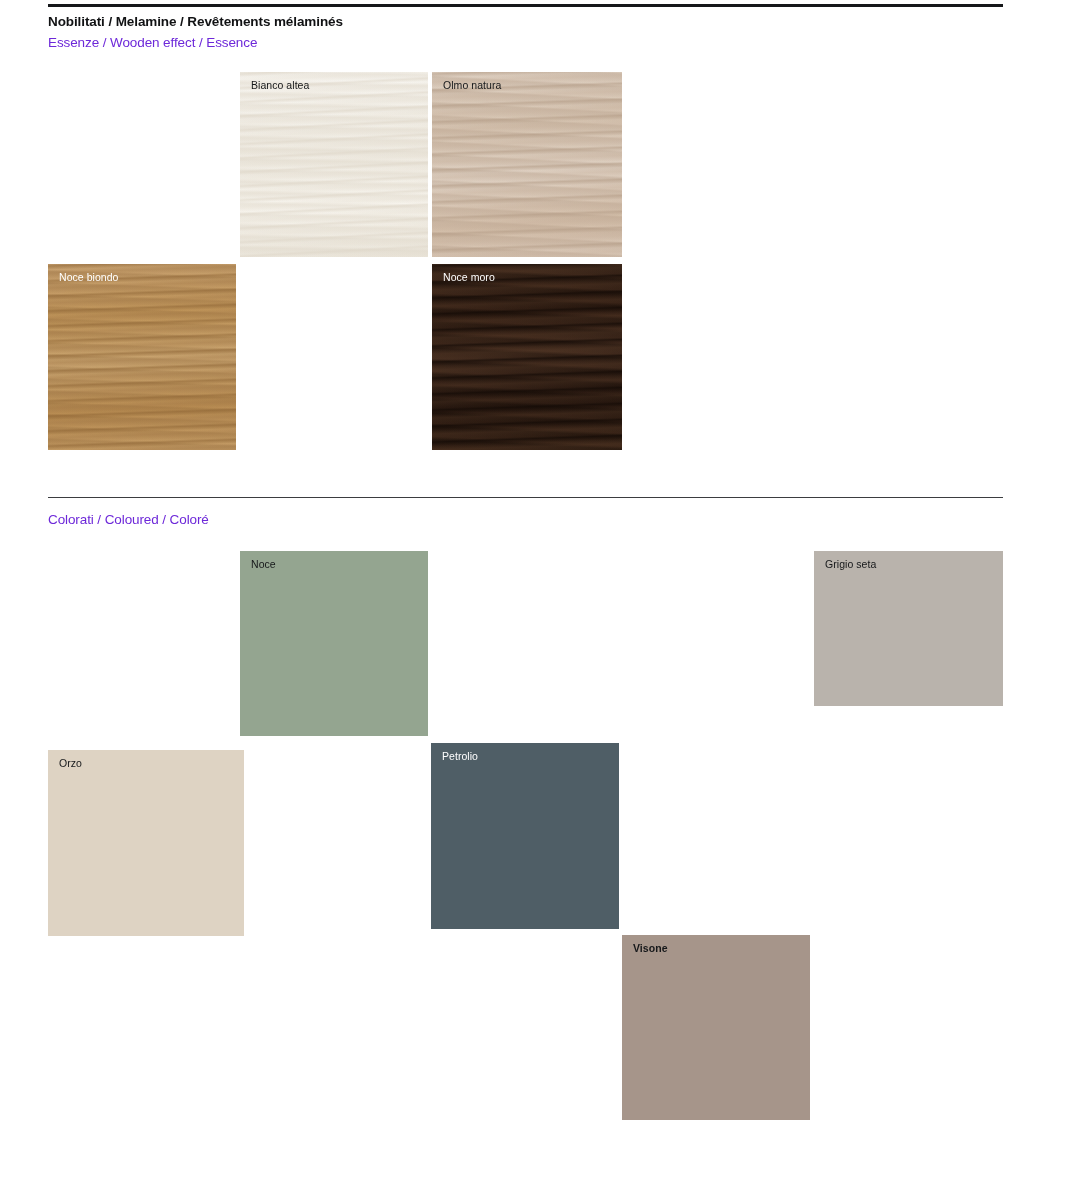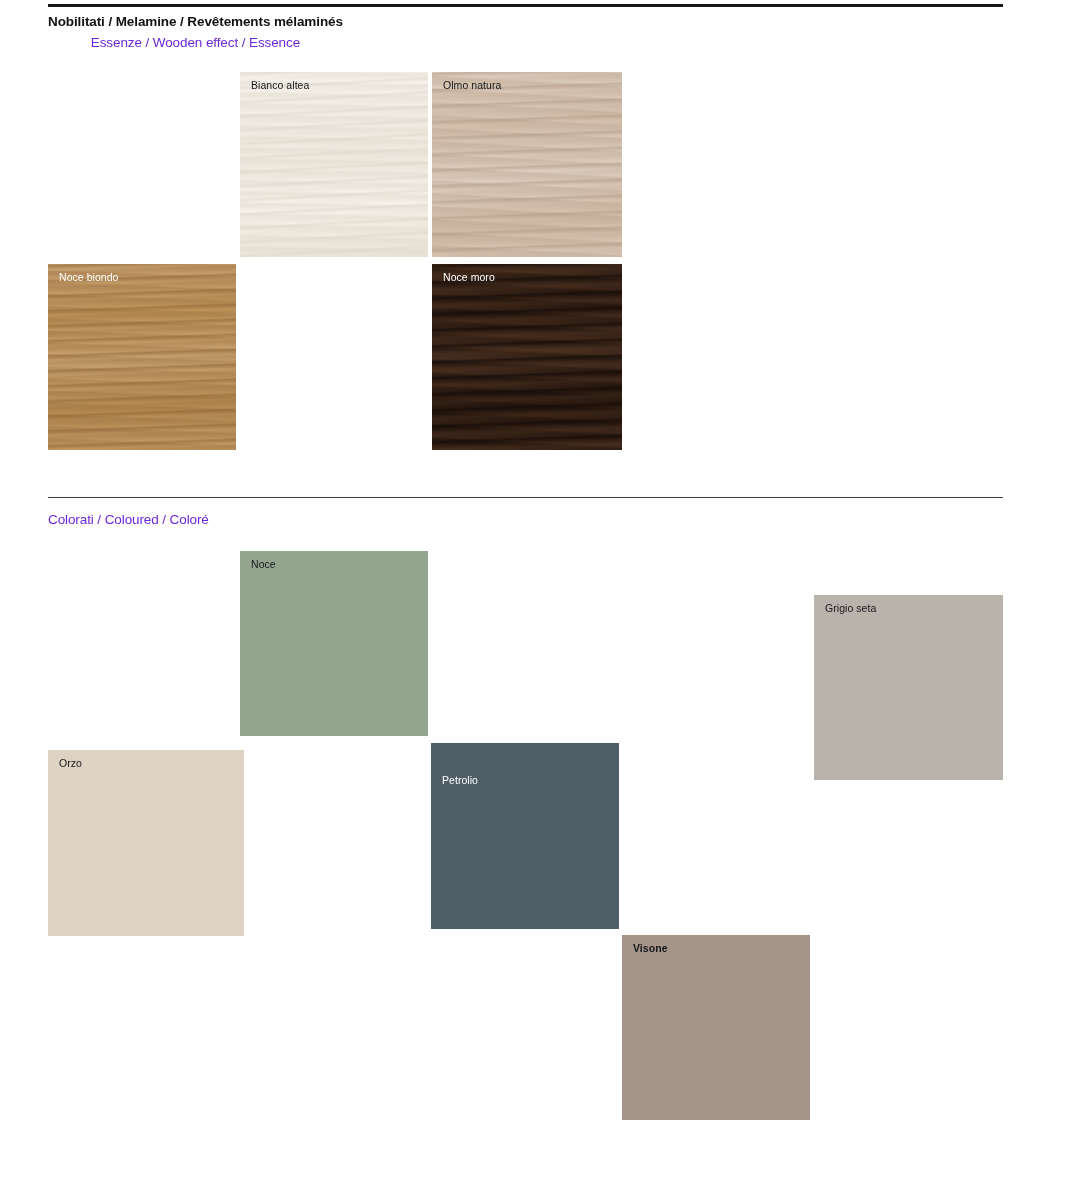--- a/index.html
+++ b/index.html
@@ -55,21 +55,21 @@
   }
   .head-secondary {
     font-size: 13.5px;
     font-weight: normal;
     letter-spacing: -0.1px;
     line-height: 17px;
     color: #6d28d9;
     white-space: nowrap;
   }
 
-  #head-nobilitati { top: 13px; text-align: center; }
+  #head-nobilitati { top: 13px; }
   #head-nobilitati .head-secondary { margin-top: 4px; }
   #head-colorati { top: 511px; }
 
   
   .swatch {
     position: absolute;
     overflow: hidden;
   }
   .swatch .tex {
     position: absolute;
@@ -187,33 +187,33 @@
   <div class="section-head" id="head-colorati">
     <div class="head-secondary">Colorati / Coloured / Coloré</div>
   </div>
 
   <div class="swatch" id="sw-agave" style="left: 240px; top: 551px; width: 188px; height: 185px;">
     <div class="tex" style="background: rgb(148, 165, 144);"></div>
     <div class="swatch-label lbl-dark" style="color: rgb(22, 24, 26);">Noce</div>
   </div>
 
 
-  <div class="swatch" id="sw-grigio-seta" style="left: 814px; top: 551px; width: 189px; height: 185px; margin-top: 44px;">
+  <div class="swatch" id="sw-grigio-seta" style="left: 814px; top: 551px; width: 189px; height: 155px;">
     <div class="tex" style="background: rgb(185, 179, 172);"></div>
     <div class="swatch-label lbl-dark" style="color: rgb(22, 24, 26);">Grigio seta</div>
   </div>
 
   <div class="swatch" id="sw-orzo" style="left: 48px; top: 750px; width: 196px; height: 186px;">
     <div class="tex" style="background: rgb(222, 211, 195);"></div>
     <div class="swatch-label lbl-dark" style="color: rgb(22, 24, 26);">Orzo</div>
   </div>
 
   <div class="swatch" id="sw-petrolio" style="left: 431px; top: 743px; width: 188px; height: 186px;">
     <div class="tex" style="background: rgb(79, 94, 102);"></div>
-    <div class="swatch-label lbl-light" style="color: rgb(255, 255, 255); margin-top: 24px;">Petrolio</div>
+    <div class="swatch-label lbl-light" style="color: rgb(255, 255, 255);">Petrolio</div>
   </div>
 
   <div class="swatch" id="sw-visone" style="left: 622px; top: 935px; width: 188px; height: 185px;">
     <div class="tex" style="background: rgb(166, 149, 138);"></div>
     <div class="swatch-label lbl-dark" style="color: rgb(22, 24, 26); font-weight: bold;">Visone</div>
   </div>
 
 </div>
 
 </body></html>

